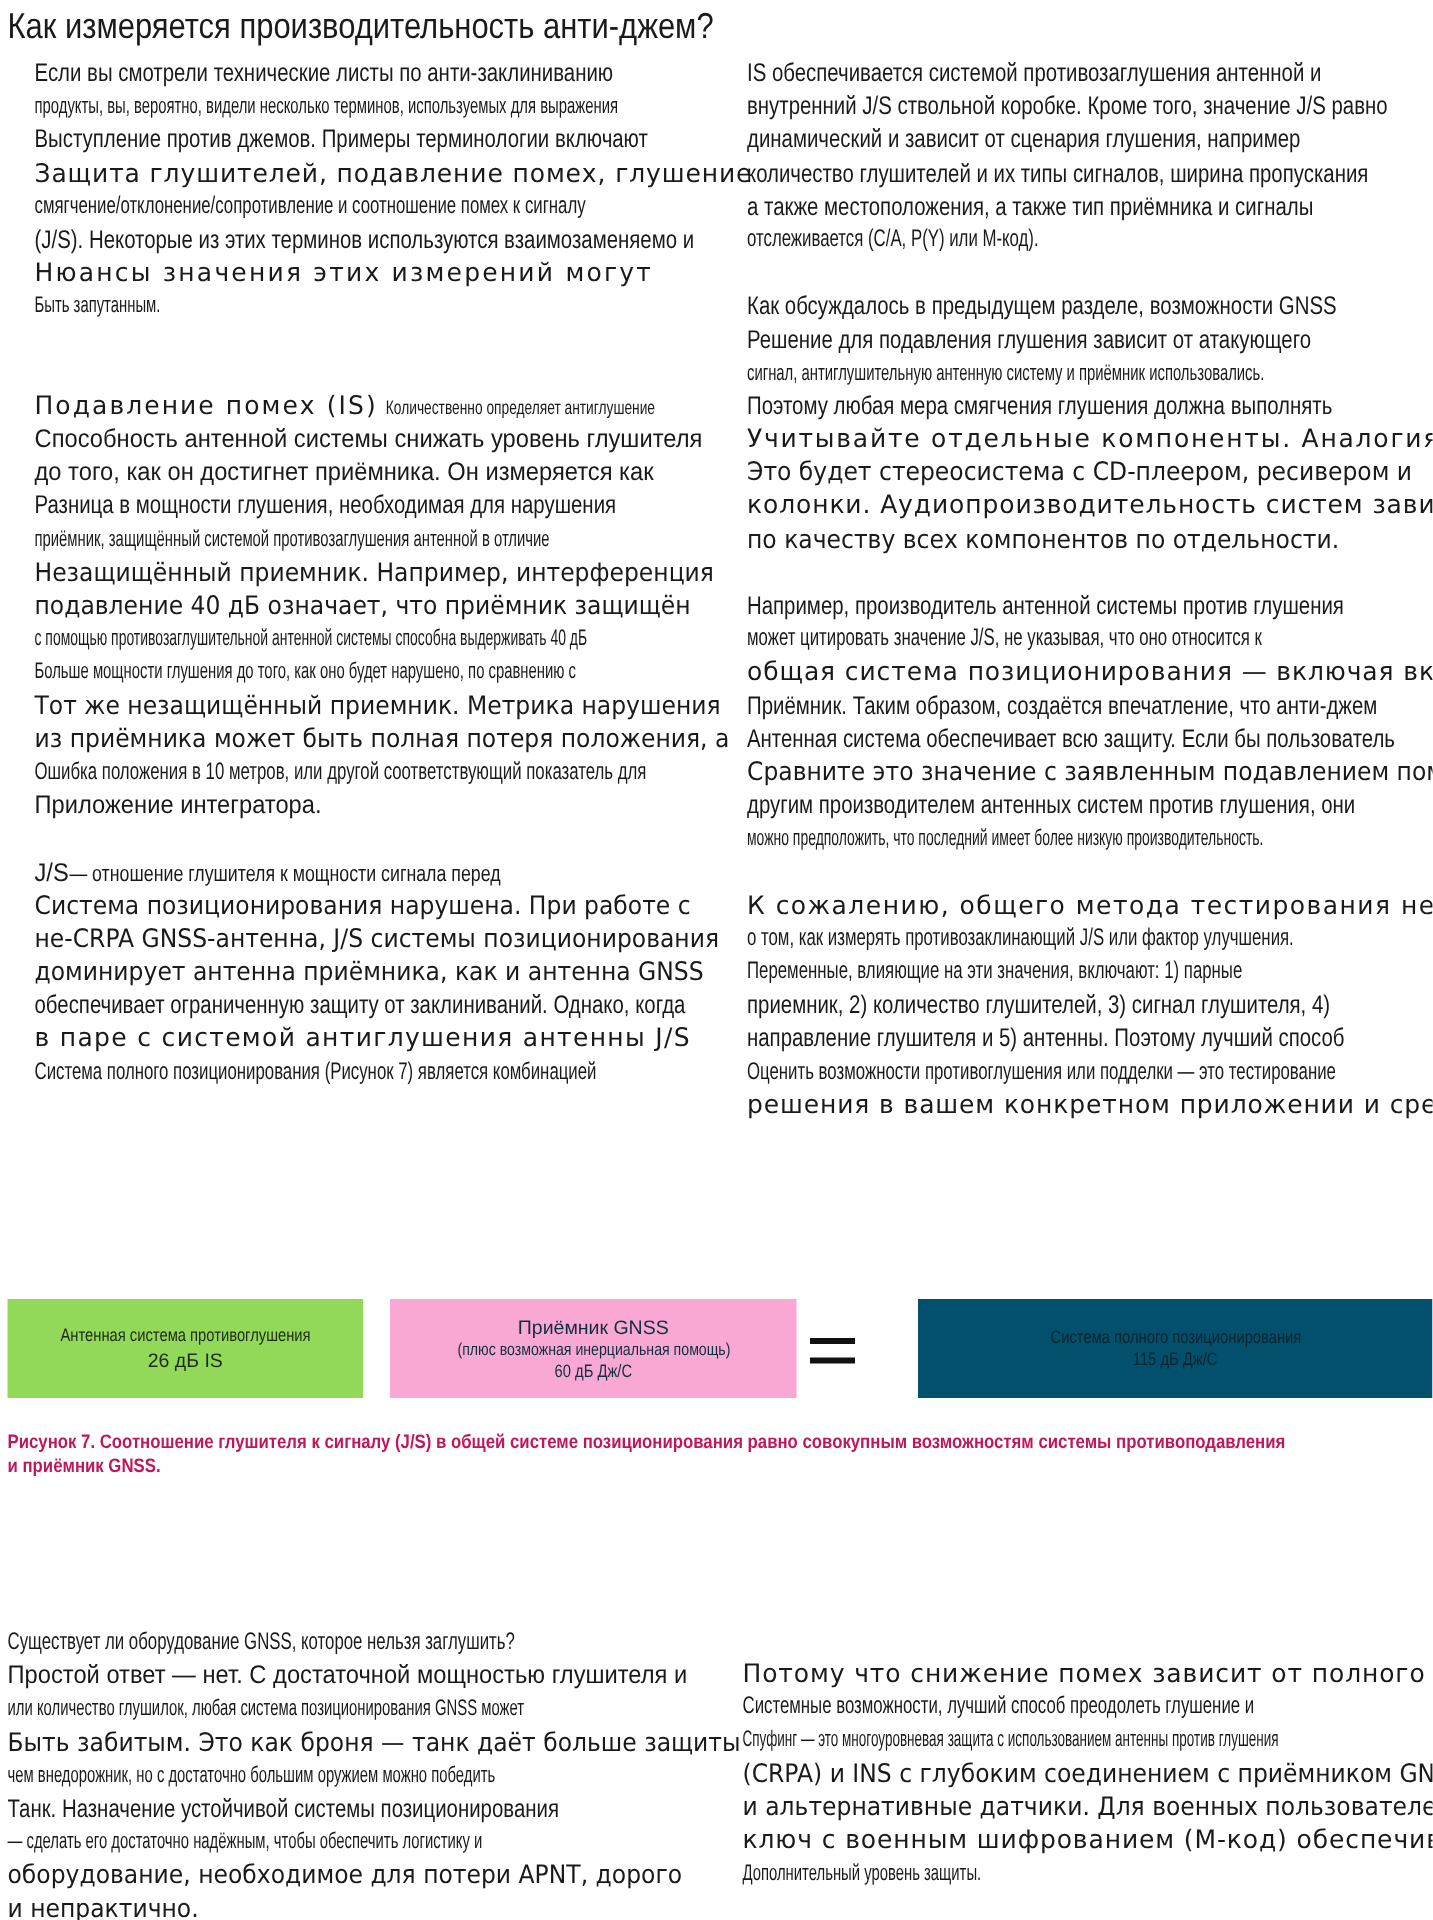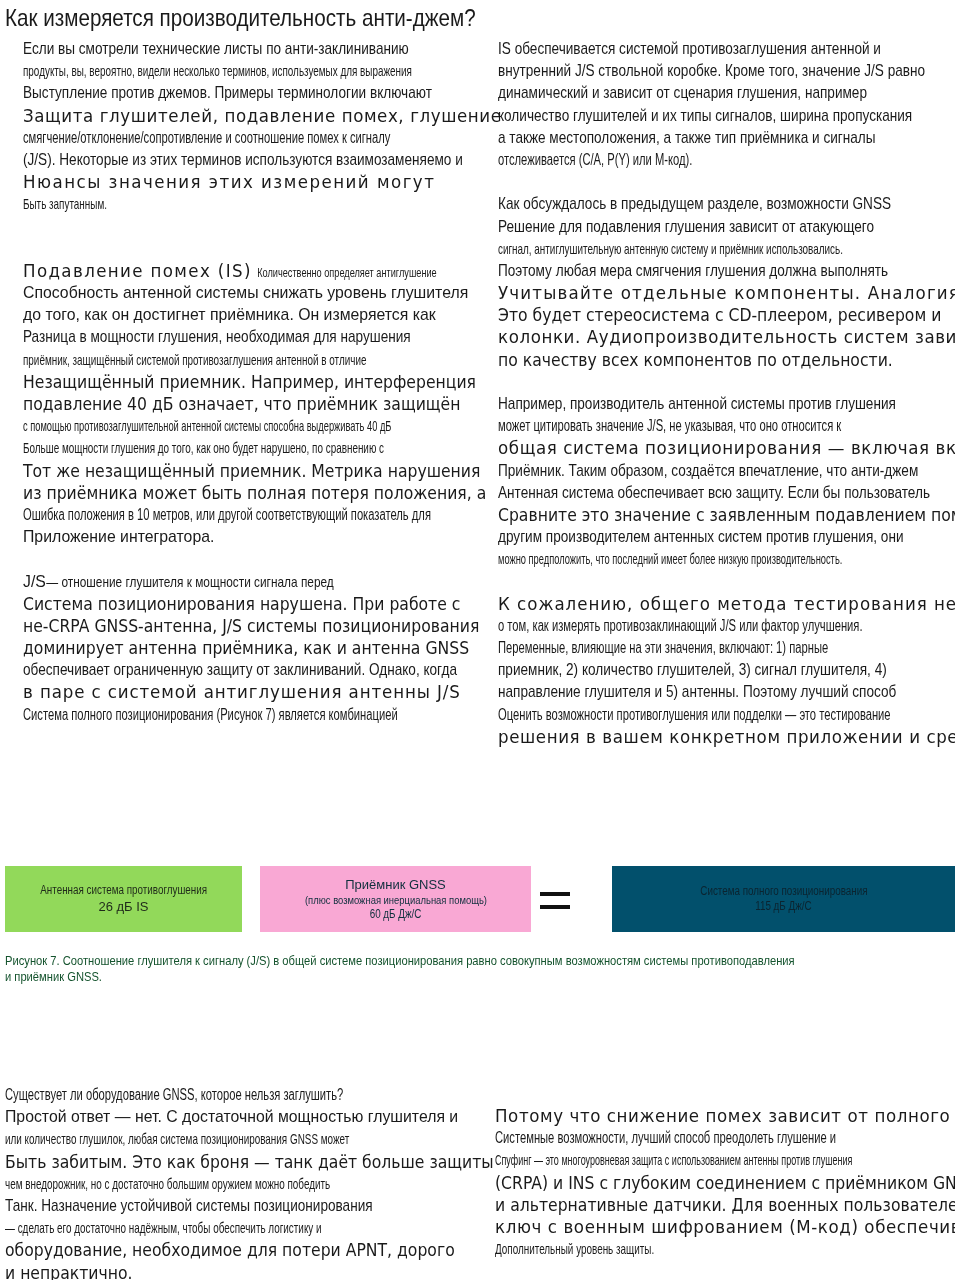--- a/index.html
+++ b/index.html
@@ -41,21 +41,21 @@
   .fig-label { font-size: 12px; transform: scaleX(0.82); white-space: nowrap; line-height: 15px; }
   .fig-value { font-size: 13px; line-height: 17px; white-space: nowrap; }
   .fig-title2 { font-size: 13px; line-height: 17px; white-space: nowrap; }
   .fig-sub { font-size: 11.5px; transform: scaleX(0.82); white-space: nowrap; line-height: 14px; }
   .equals {
     position: absolute; left: 540px; top: 885px; width: 30px; height: 30px;
   }
   .equals span { position: absolute; left: 0; width: 30px; height: 4px; background: #111; }
   .caption {
     position: absolute; left: 5px; top: 953px; width: 945px;
-    font-size: 13px; line-height: 16px; color: #14532d; white-space: nowrap;
+    font-size: 13px; line-height: 16px; color: #be185d; white-space: nowrap; font-weight: bold;
   }
   .caption span { display: block; transform: scaleX(0.86); transform-origin: left center; }
 </style>
 </head>
 <body>
 
 <h1 class="abs title" style="margin:0;font-weight:normal;">Как измеряется производительность анти-джем?</h1>
 
 <div class="abs col" style="left:23px; top:38px;">
   <div>

